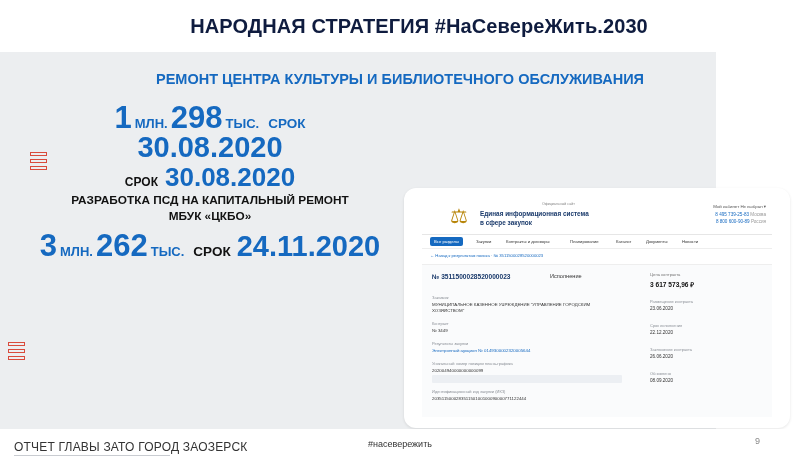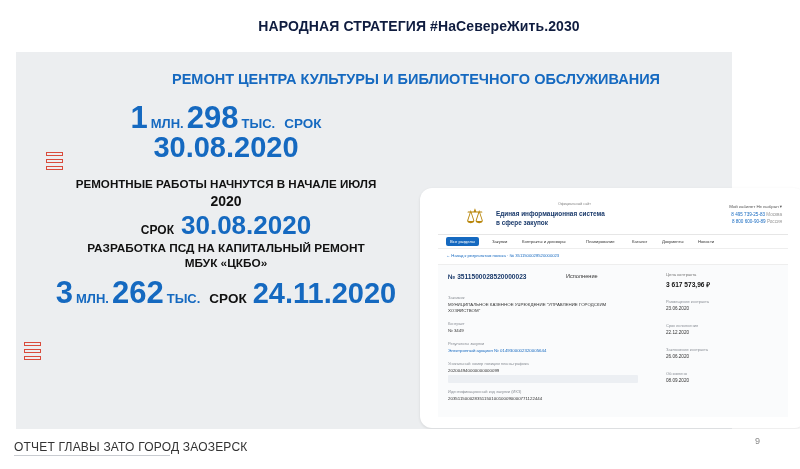--- a/index.html
+++ b/index.html
@@ -14,27 +14,27 @@
     position:absolute;inset:0;
     background:#ffffff;
   }
   
   .header{
     position:absolute;left:0;top:0;width:800px;height:52px;
     background:#ffffff;
     display:flex;align-items:center;justify-content:center;
   }
   .header-title{
-    font-size:14px;font-weight:bold;color:#0f1c3f;letter-spacing:.1px;
+    font-size:20px;font-weight:bold;color:#0f1c3f;letter-spacing:.1px;
     text-align:center;
     margin-left:38px;
   }
   
   .panel{
-    position:absolute;left:16px;top:52px;width:716px;height:377px;
+    position:absolute;left:0;top:52px;width:716px;height:377px;
     background:#eceef0;
   }
   .subtitle{
     position:absolute;left:0;top:19px;width:800px;
     text-align:center;
     font-size:14.5px;font-weight:bold;color:#1569c0;
   }
   
   .left{
     position:absolute;left:10px;top:48px;width:400px;height:320px;
@@ -211,24 +211,20 @@
         <span class="amt-num">1</span>
         <span class="amt-unit">МЛН.</span>
         <span class="amt-num">298</span>
         <span class="amt-unit">ТЫС.</span>
         <span class="amt-label">СРОК</span>
       </div>
 
       <div class="big-date">30.08.2020</div>
 
 
-      <div class="blk2">
-        <span>РЕМОНТНЫЕ РАБОТЫ НАЧНУТСЯ В НАЧАЛЕ ИЮЛЯ</span>
-        <div class="yr">2020</div>
-      </div>
 
       <div class="srok-row">
         <span class="srok-word">СРОК</span>
         <span class="srok-date">30.08.2020</span>
       </div>
 
       <div class="blk3" style="white-space:pre-line;">РАЗРАБОТКА ПСД НА КАПИТАЛЬНЫЙ РЕМОНТ
 МБУК «ЦКБО»</div>
 
       <div class="final-row">
@@ -310,16 +306,17 @@
         </div>
 
       </div>
     </div>
 
   </div>
 
   <div class="footer">
     <div class="footer-left">ОТЧЕТ ГЛАВЫ ЗАТО ГОРОД ЗАОЗЕРСК</div>
     <div class="footer-rule"></div>
+    <div class="footer-center">#насевережить</div>
     <div class="footer-page">9</div>
   </div>
 
 </div>
 
 </body></html>

